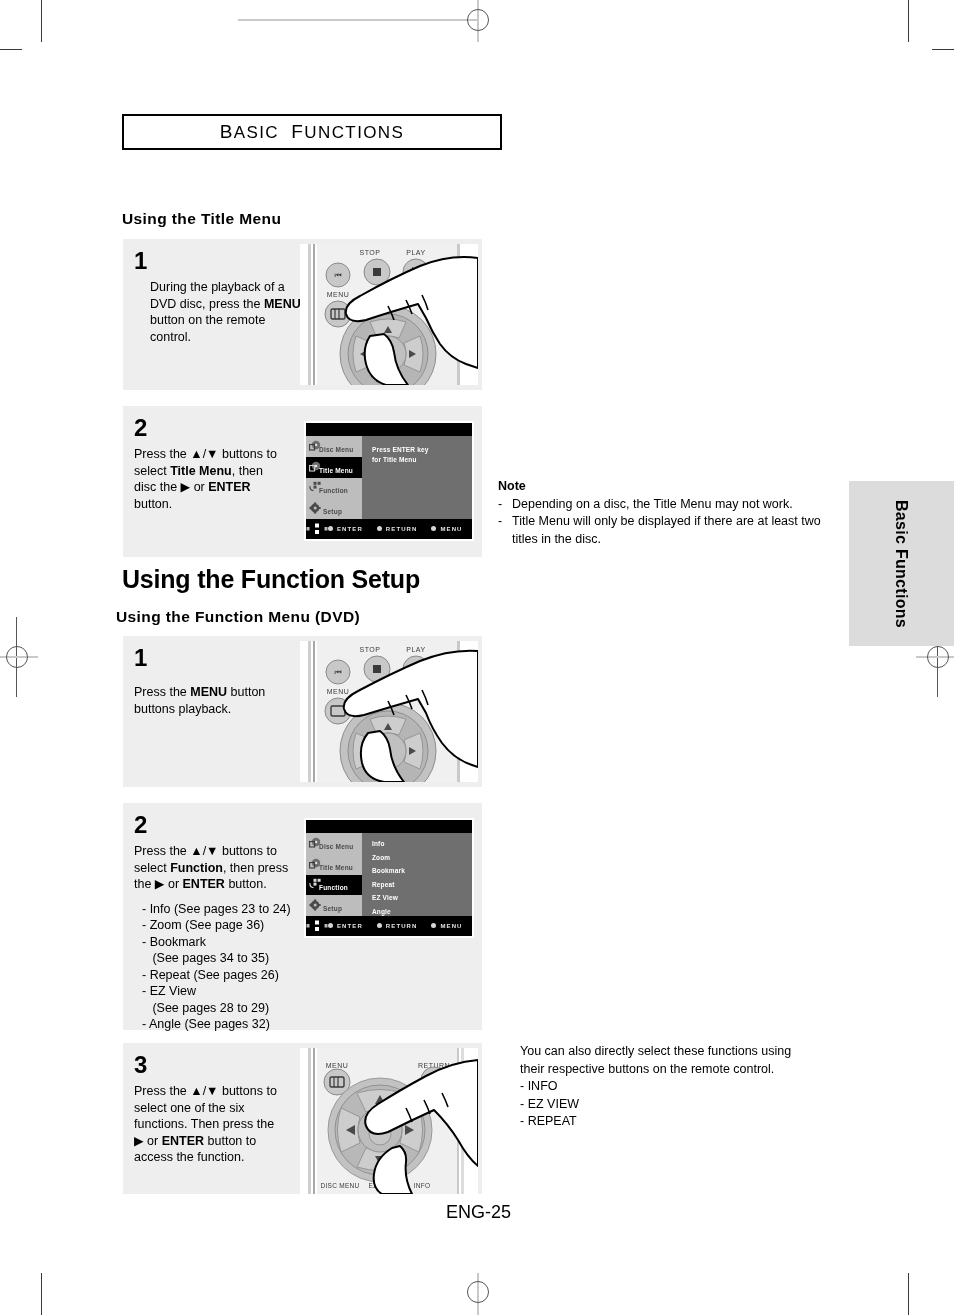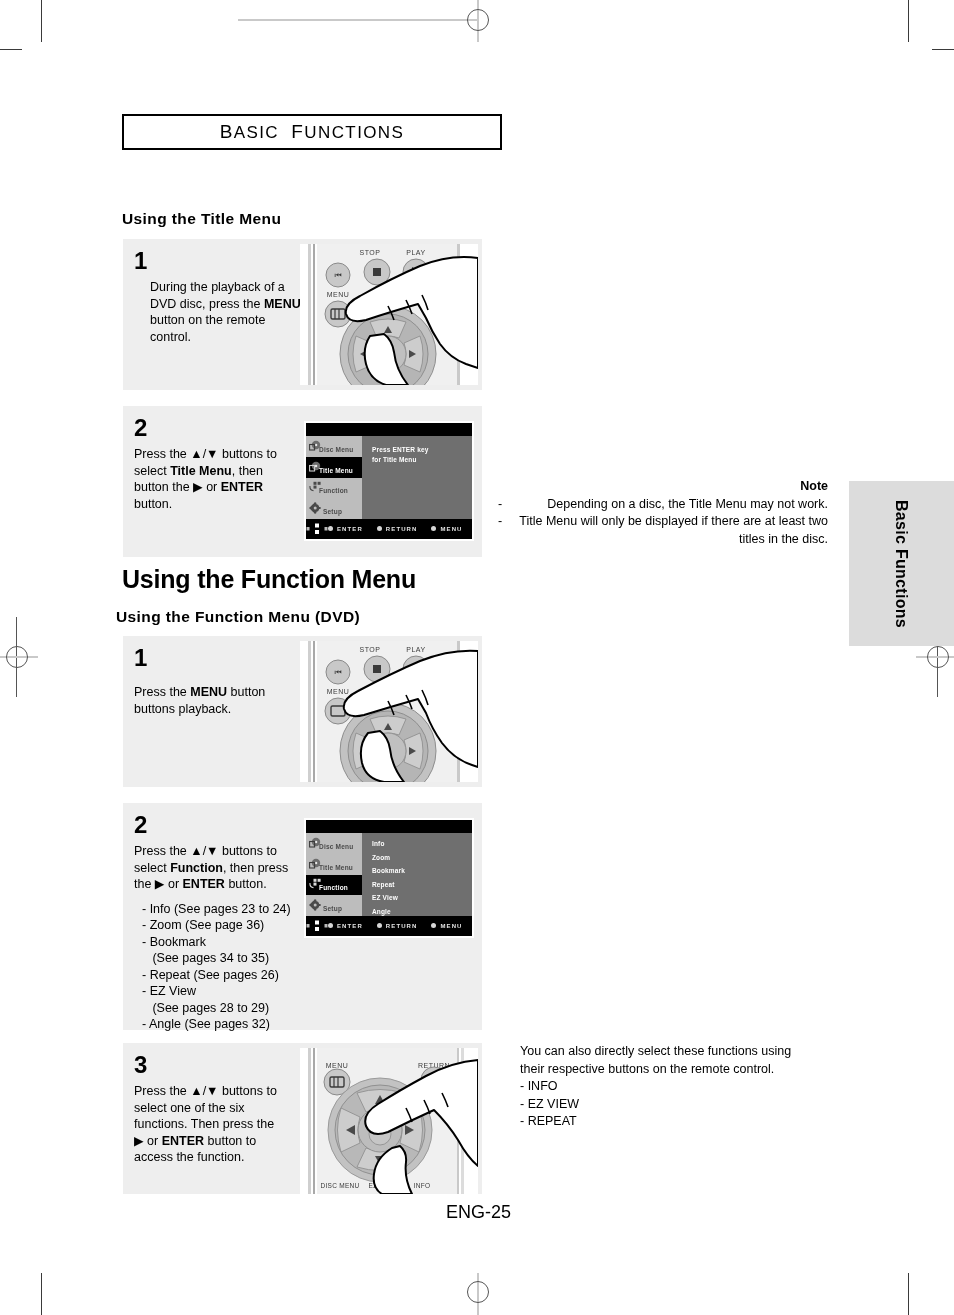--- a/index.html
+++ b/index.html
@@ -288,21 +288,21 @@
       <path d="M70 92 Q62 104 66 120 Q70 136 86 141 L108 141 Q96 126 94 108 Q92 96 84 90 Z" fill="#ffffff" stroke="#000000" stroke-width="2" stroke-linejoin="round"></path>
     </svg>
   </div>
 </div>
 
 <div class="step-panel" style="left:123px; top:406px; width:359px; height:151px;">
   <div class="step-num" style="left:11px; top:10px;">2</div>
   <div class="step-text" style="left:11px; top:40px; width:175px;">
     <span>Press the ▲/▼ buttons to</span><br>
     <span>select </span><b>Title Menu</b><span>, then</span><br>
-    <span>button the ▶ or </span><b>ENTER</b><br>
+    <span>disc the ▶ or </span><b>ENTER</b><br>
     <span>button.</span>
   </div>
 
   <div class="osd" style="left:181px; top:15px; width:170px; height:120px;">
     <div class="osd-topbar"></div>
     <div class="osd-sidebar">
       <div class="osd-item">
         <span class="osd-ico">
           <svg width="13" height="13" viewBox="0 0 13 13">
               <circle cx="7" cy="5" r="4.2" fill="#6d6d6d"></circle>
@@ -362,21 +362,21 @@
             <rect x="9" y="7" width="4" height="4" fill="#ffffff"></rect>
           </svg>
       </div>
       <span class="osd-hint"><span class="dot"></span><span>ENTER</span></span>
       <span class="osd-hint"><span class="dot"></span><span>RETURN</span></span>
       <span class="osd-hint"><span class="dot"></span><span>MENU</span></span>
     </div>
   </div>
 </div>
 
-<div class="h-big" style="left:122px; top:565px;">Using the Function Menu</div>
+<div class="h-big" style="left:122px; top:565px;">Using the Function Setup</div>
 <div class="h-sub" style="left:116px; top:608px;">Using the Function Menu (DVD)</div>
 
 <div class="step-panel" style="left:123px; top:636px; width:359px; height:151px;">
   <div class="step-num" style="left:11px; top:10px;">1</div>
   <div class="step-text" style="left:11px; top:48px; width:180px;">
     <span>Press the </span><b>MENU</b><span> button</span><br>
     <span>buttons playback.</span>
   </div>
 
   <div class="remote-box" style="left:177px; top:5px; width:178px; height:141px;">
@@ -555,21 +555,21 @@
 
       <path d="M178 12 Q152 14 126 28 Q100 42 78 56 Q62 66 66 78 Q71 90 88 84 Q112 72 134 62 Q148 76 158 92 Q168 110 178 118 Z" fill="#ffffff" stroke="#000000" stroke-width="2" stroke-linejoin="round"></path>
       <path d="M106 60 Q110 68 112 74" fill="none" stroke="#000" stroke-width="1.6"></path>
       <path d="M124 52 Q128 60 130 66" fill="none" stroke="#000" stroke-width="1.6"></path>
       <path d="M142 45 Q146 53 148 59" fill="none" stroke="#000" stroke-width="1.6"></path>
       <path d="M92 100 Q76 110 74 126 Q72 140 82 146 L112 146 Q104 130 106 114 Q107 104 100 98 Z" fill="#ffffff" stroke="#000000" stroke-width="2" stroke-linejoin="round"></path>
     </svg>
   </div>
 </div>
 
-<div class="note-block" style="left:498px; top:478px; width:330px;text-align:right;">
+<div class="note-block" style="left:498px; top:478px; width:330px;">
   <div class="note-title">Note</div>
   <ul class="note-list">
     <li><span class="dash">-</span><span>Depending on a disc, the Title Menu may not work.</span></li>
     <li><span class="dash">-</span><span>Title Menu will only be displayed if there are at least two titles in the disc.</span></li>
   </ul>
 </div>
 
 <div class="plain-block" style="left:520px; top:1043px; width:290px;">
   <div>You can also directly select these functions using their respective buttons on the remote control.</div>
   <div class="pl-item">- INFO</div>

